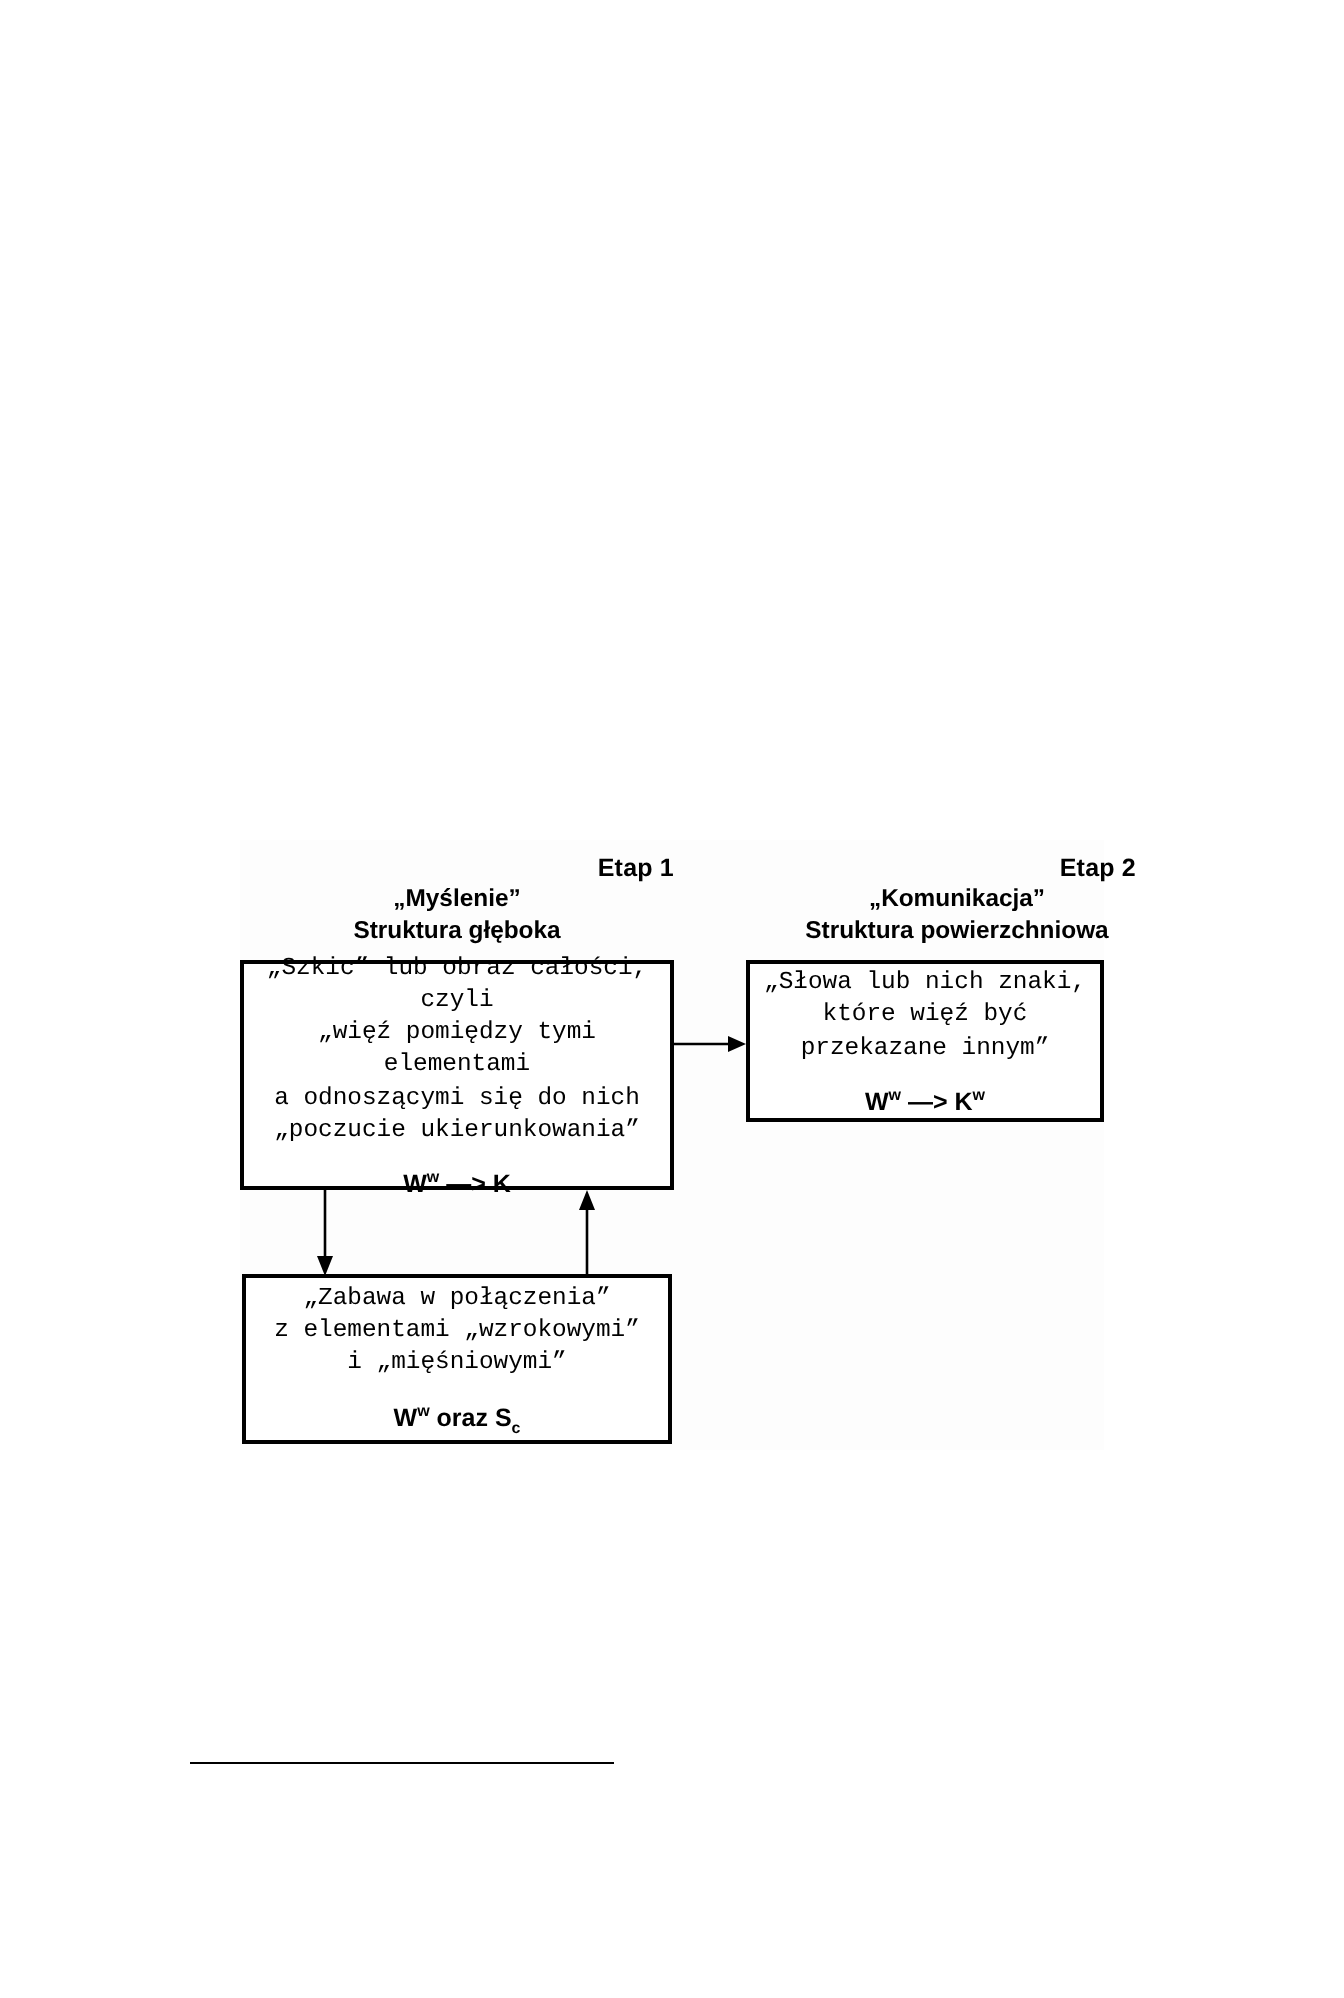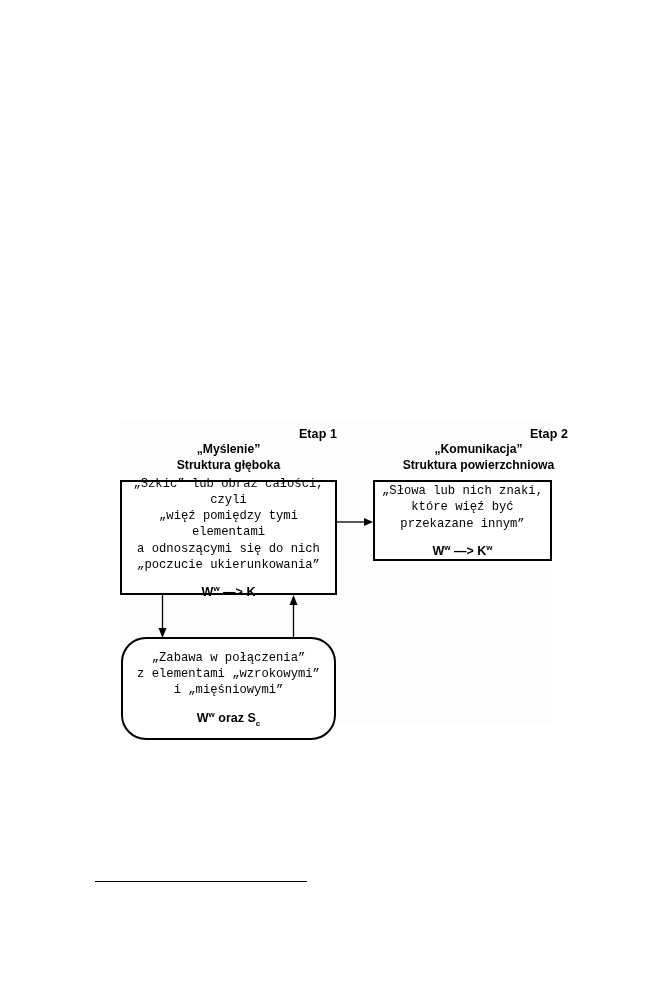--- a/index.html
+++ b/index.html
@@ -79,22 +79,21 @@
   #box-communication {
     left: 373px;
     top: 480px;
     width: 179px;
     height: 81px;
   }
   #box-play {
     left: 121px;
     top: 637px;
     width: 215px;
-    height: 103px;
-    border-radius: 25px;
+    height: 85px;
   }
 
   
   .connector { position: absolute; }
 
   #arrow-to-communication {
     left: 337px;
     top: 514px;
     width: 36px;
     height: 16px;

